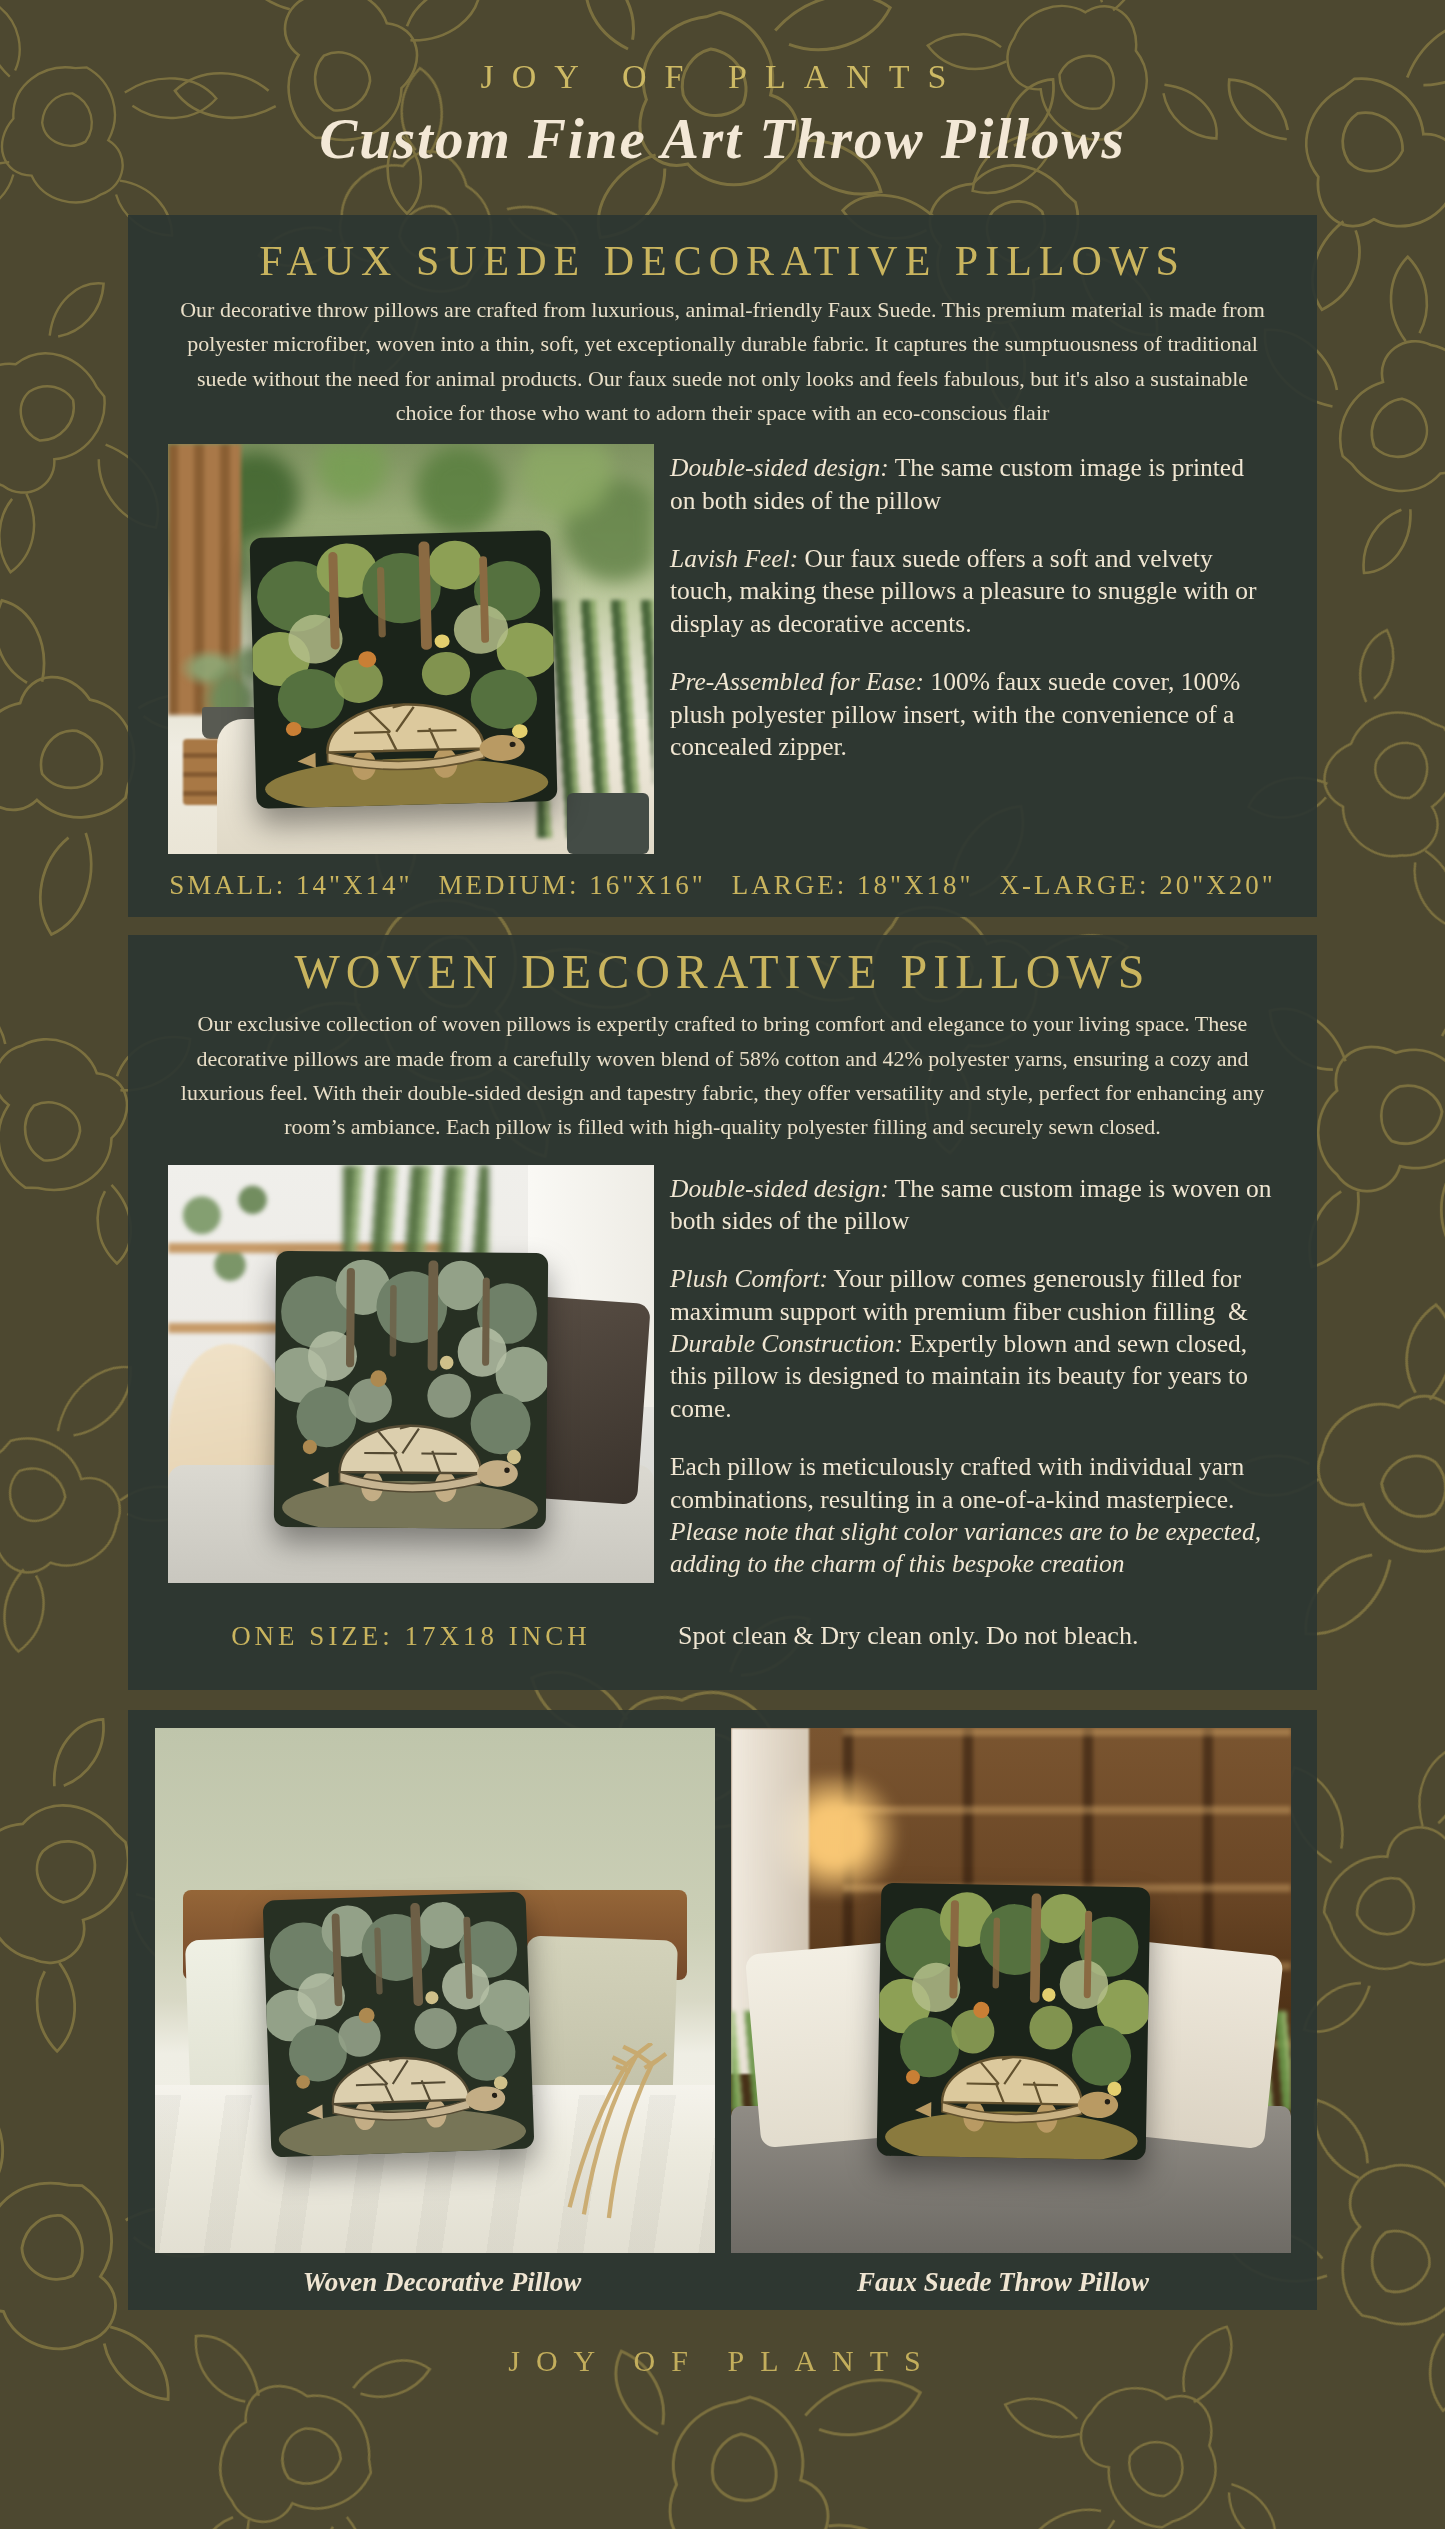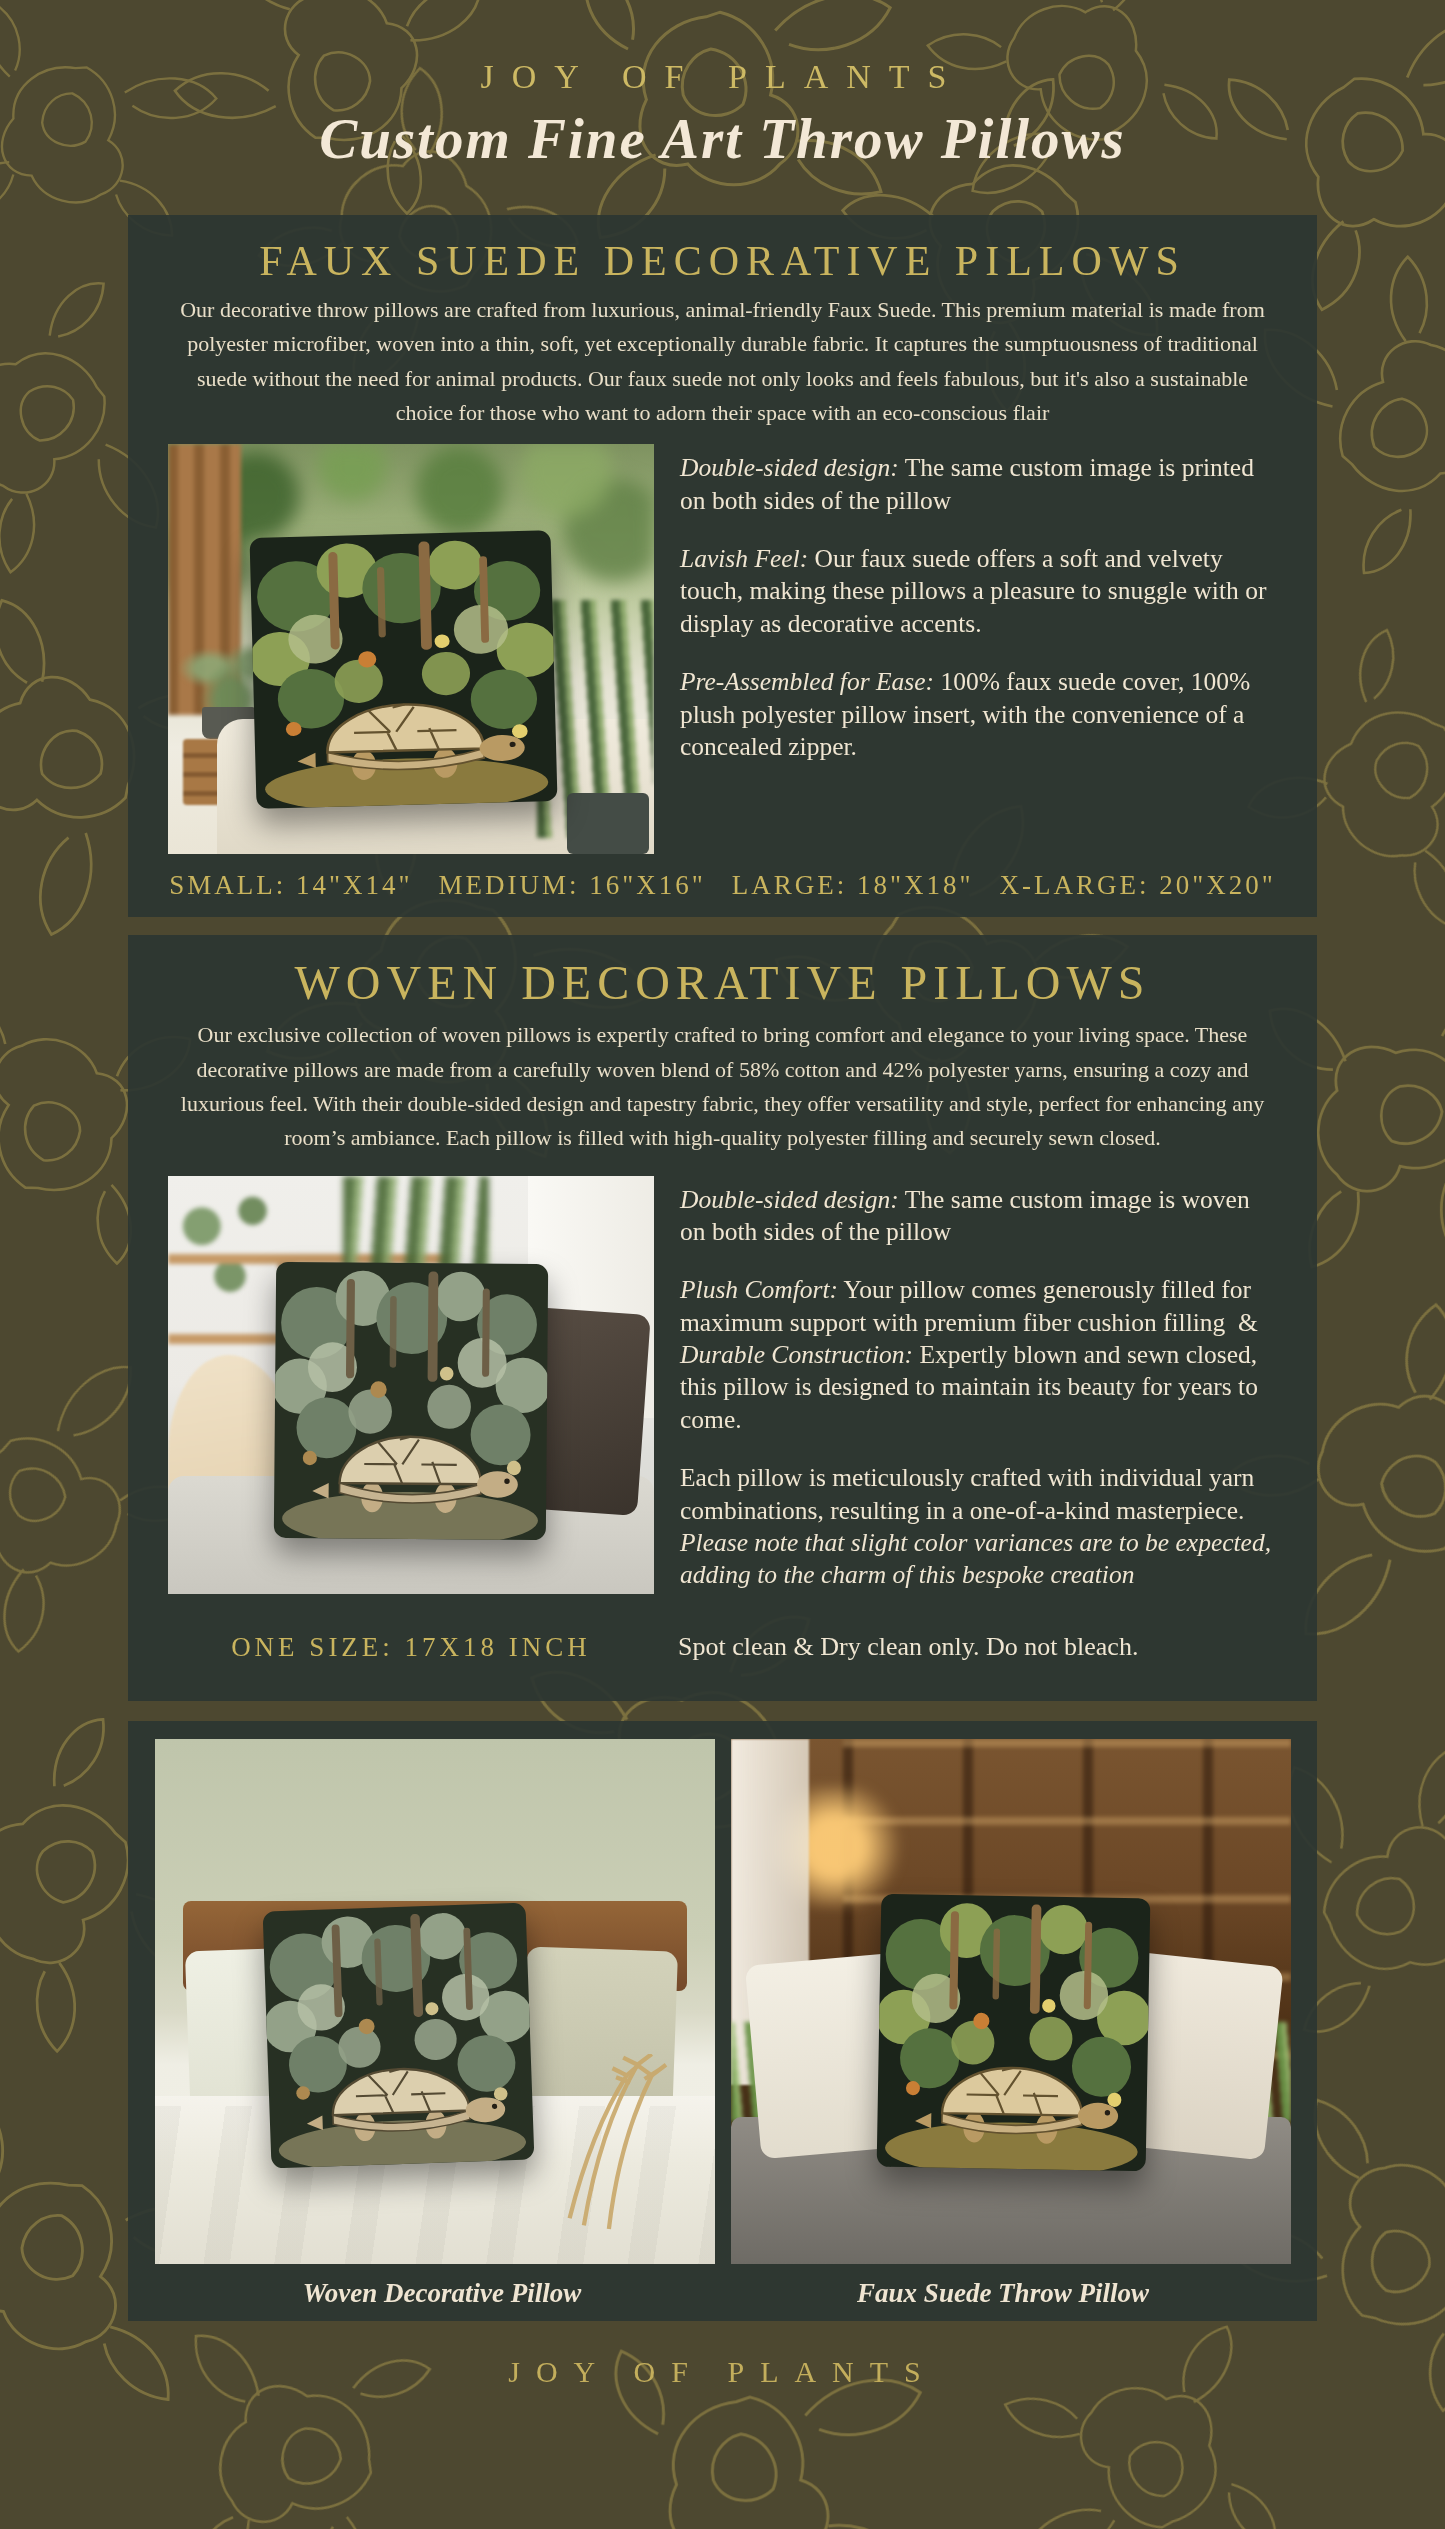--- a/index.html
+++ b/index.html
@@ -10,28 +10,28 @@
   .z{position:relative;z-index:1}
 
   
   .brand{color:#cdb964;font-size:34px;letter-spacing:18px;text-align:center;font-weight:400;padding-top:58px}
   .tagline{color:#f3e8d6;font-style:italic;font-weight:700;font-size:57px;text-align:center;margin-top:10px;letter-spacing:2px}
   .footer-brand{color:#c3ae5c;font-size:30px;letter-spacing:16px;text-align:center;font-weight:400;margin-top:34px}
 
   
   .panel{position:relative;z-index:1;margin:0 128px;background:rgba(44,54,50,.93)}
   .panel-1{margin-top:44px;padding:22px 0 16px}
-  .panel-2{margin-top:18px;padding:20px 0 38px}
+  .panel-2{margin-top:18px;padding:9px 0 38px}
   .panel-3{margin-top:20px;padding:18px 0 12px}
 
   .h1{color:#c9b45e;font-size:42px;letter-spacing:7px;text-align:center;font-weight:400;white-space:nowrap}
   .h2{color:#c9b45e;font-size:48px;letter-spacing:6px;text-align:center;font-weight:400;white-space:nowrap}
   .intro{color:#e9dfc8;font-size:22px;line-height:1.56;text-align:center;width:1092px;margin:8px auto 0}
 
-  .row{display:flex;gap:26px;margin-top:14px;padding:0 40px 0 40px}
+  .row{display:flex;gap:16px;margin-top:14px;padding:0 40px 0 40px}
   .photo-col{flex:0 0 486px}
   .text-col{flex:1;min-width:0;padding-top:8px;padding-right:4px}
   .feature{color:#f0e6d2;font-size:25.5px;line-height:1.27;margin-bottom:26px}
   .feature .it{font-style:italic}
 
   .sizes-line{margin-top:16px;text-align:center;color:#c9b45e;font-size:27px;letter-spacing:3px;white-space:nowrap}
   .size-pair{margin:0 13px}
 
   .bottom-row{display:flex;gap:24px;margin-top:14px;padding:0 40px;align-items:flex-start}
   .one-size{flex:0 0 486px;text-align:center;color:#c9b45e;font-size:27px;letter-spacing:4px}

